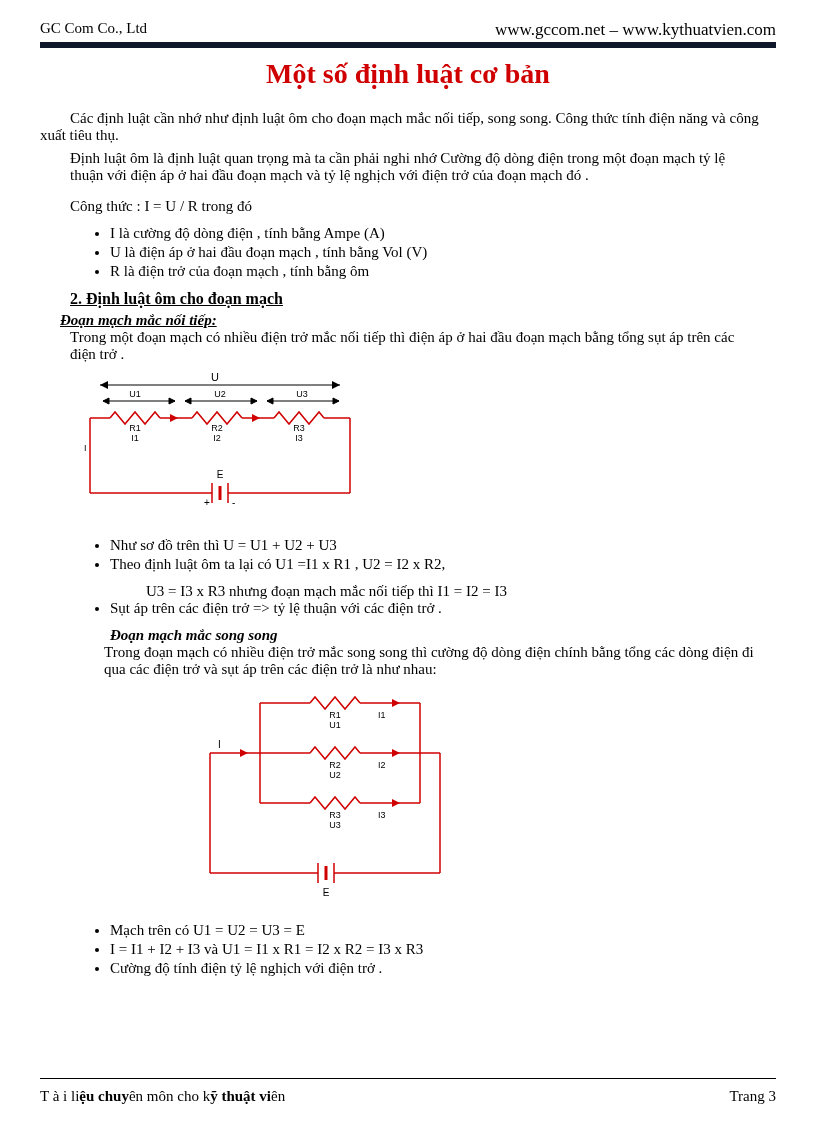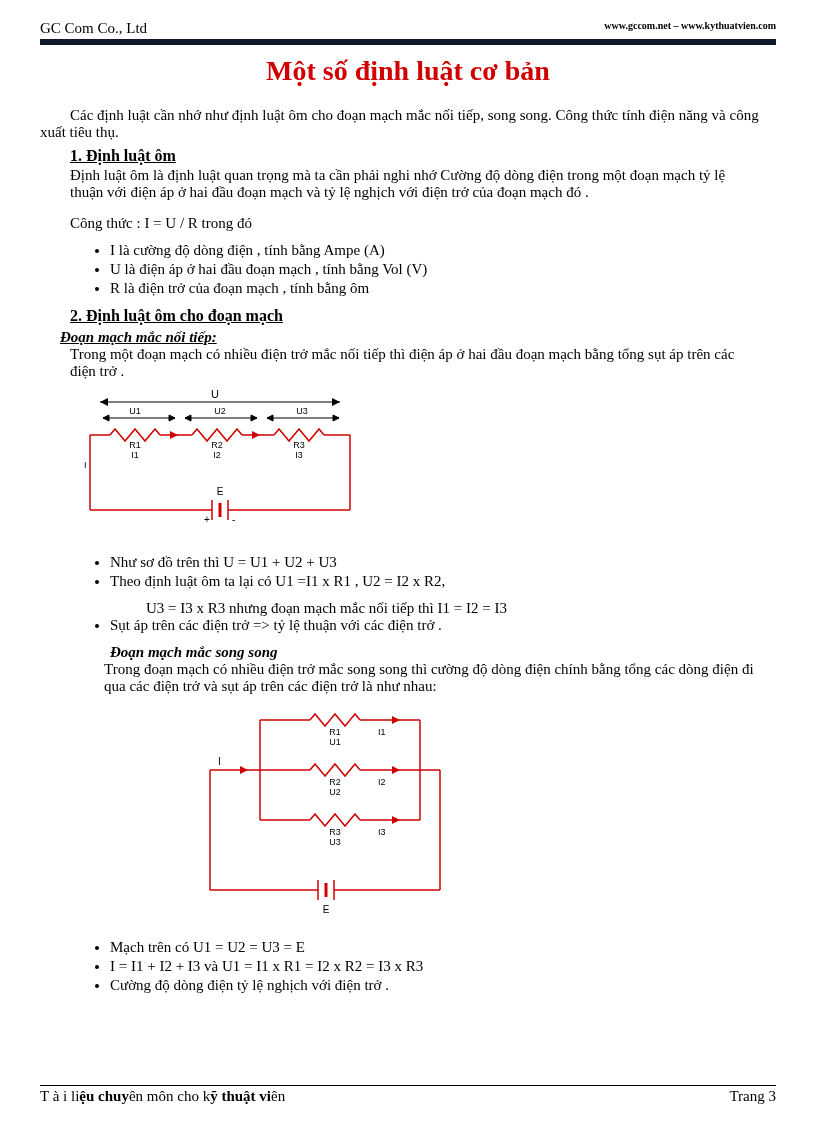--- a/index.html
+++ b/index.html
@@ -20,22 +20,22 @@
     display: flex;
     justify-content: space-between;
     border-bottom: 6px solid #0f172a;
     padding-bottom: 2px;
     margin-bottom: 10px;
   }
   .header-left {
     font-size: 15px;
   }
   .header-right {
-    font-weight: bold;
-    font-size: 10px;
+    font-weight: normal;
+    font-size: 17px;
   }
   .title {
     text-align: center;
     color: #d00000;
     font-weight: bold;
     font-size: 28px;
     margin: 8px 0 20px 0;
   }
   .intro {
     text-indent: 30px;
@@ -93,42 +93,41 @@
     margin: 10px 0 10px 40px;
   }
   .footer-row {
     position: absolute;
     bottom: 18px;
     left: 40px;
     right: 40px;
     display: flex;
     justify-content: space-between;
     border-top: 1px solid #000;
-    padding-top: 2px;
+    padding-top: 9px;
     font-size: 15px;
   }
   .footer-left .b1 { font-weight: bold; }
   .footer-left .b2 { font-weight: bold; }
   svg text { font-family: Arial, sans-serif; }
 </style>
 </head>
 <body>
 
 <div class="page">
 
   <div class="header-row">
     <span class="header-left">GC Com Co., Ltd</span>
     <span class="header-right">www.gccom.net – www.kythuatvien.com</span>
   </div>
 
   <div class="title">Một số định luật cơ bản</div>
 
   <div class="intro">Các định luật cần nhớ như định luật ôm cho đoạn mạch mắc nối tiếp, song song. Công thức tính điện năng và công xuất tiêu thụ.</div>
 
-  <div class="section-heading">1. Định  luật ôm</div>
   <div class="body-text">Định luật ôm là định luật quan trọng mà ta cần phải nghi nhớ    Cường độ dòng điện trong một đoạn mạch tỷ lệ thuận với điện áp ở hai đầu đoạn mạch và tỷ lệ nghịch với điện trở của đoạn mạch đó .</div>
   <div class="formula-line">Công thức :    I = U / R trong đó</div>
 
   <ul class="bullets">
     <li> I là cường độ dòng điện , tính bằng Ampe (A)</li>
     <li>U là điện áp ở hai đầu đoạn mạch , tính bằng Vol (V)</li>
     <li>R là điện trở của đoạn mạch , tính bằng ôm</li>
   </ul>
 
   <div class="section-heading">2. Định luật ôm cho đoạn mạch</div>
@@ -252,21 +251,21 @@
       <text x="135" y="140" font-size="9" text-anchor="middle">U3</text>
       <text x="178" y="130" font-size="9">I3</text>
       <text x="18" y="60" font-size="10">I</text>
       <text x="126" y="208" font-size="10" text-anchor="middle">E</text>
     </svg>
   </div>
 
   <ul class="bullets">
     <li>Mạch trên có U1 = U2 = U3 = E</li>
     <li>I  = I1 + I2 + I3 và U1 = I1 x R1  = I2 x R2 = I3 x R3</li>
-    <li>Cường độ dòng điện tỷ lệ nghịch với điện trở .</li>
+    <li>Cường độ tính điện tỷ lệ nghịch với điện trở .</li>
   </ul>
 
 </div>
 
 <div class="footer-row">
   <span class="footer-left">
     <span>T à i li</span><span class="b1">ệu chuy</span><span>ên môn cho k</span><span class="b2">ỹ thuật vi</span><span>ên</span>
   </span>
   <span>Trang 3</span>
 </div>

